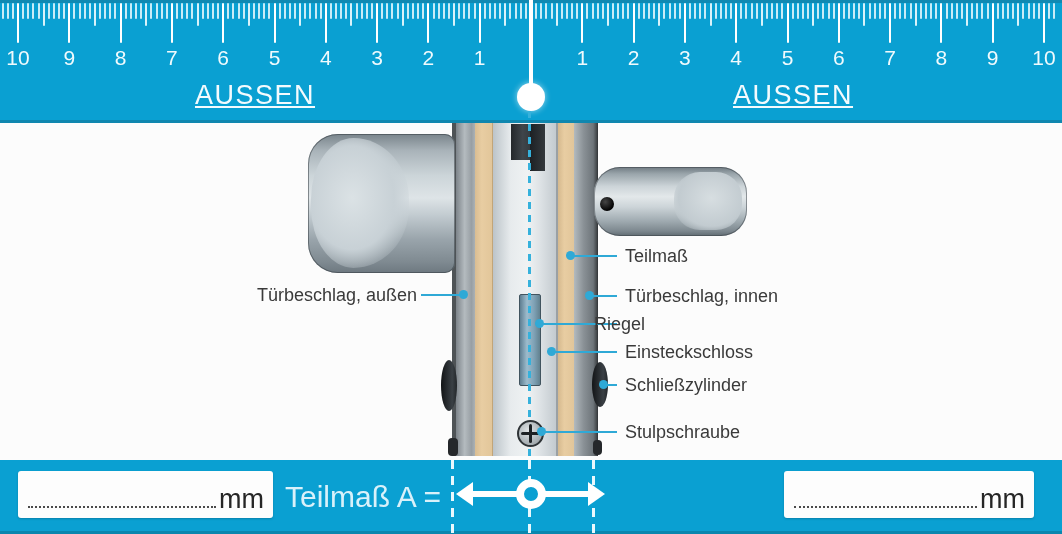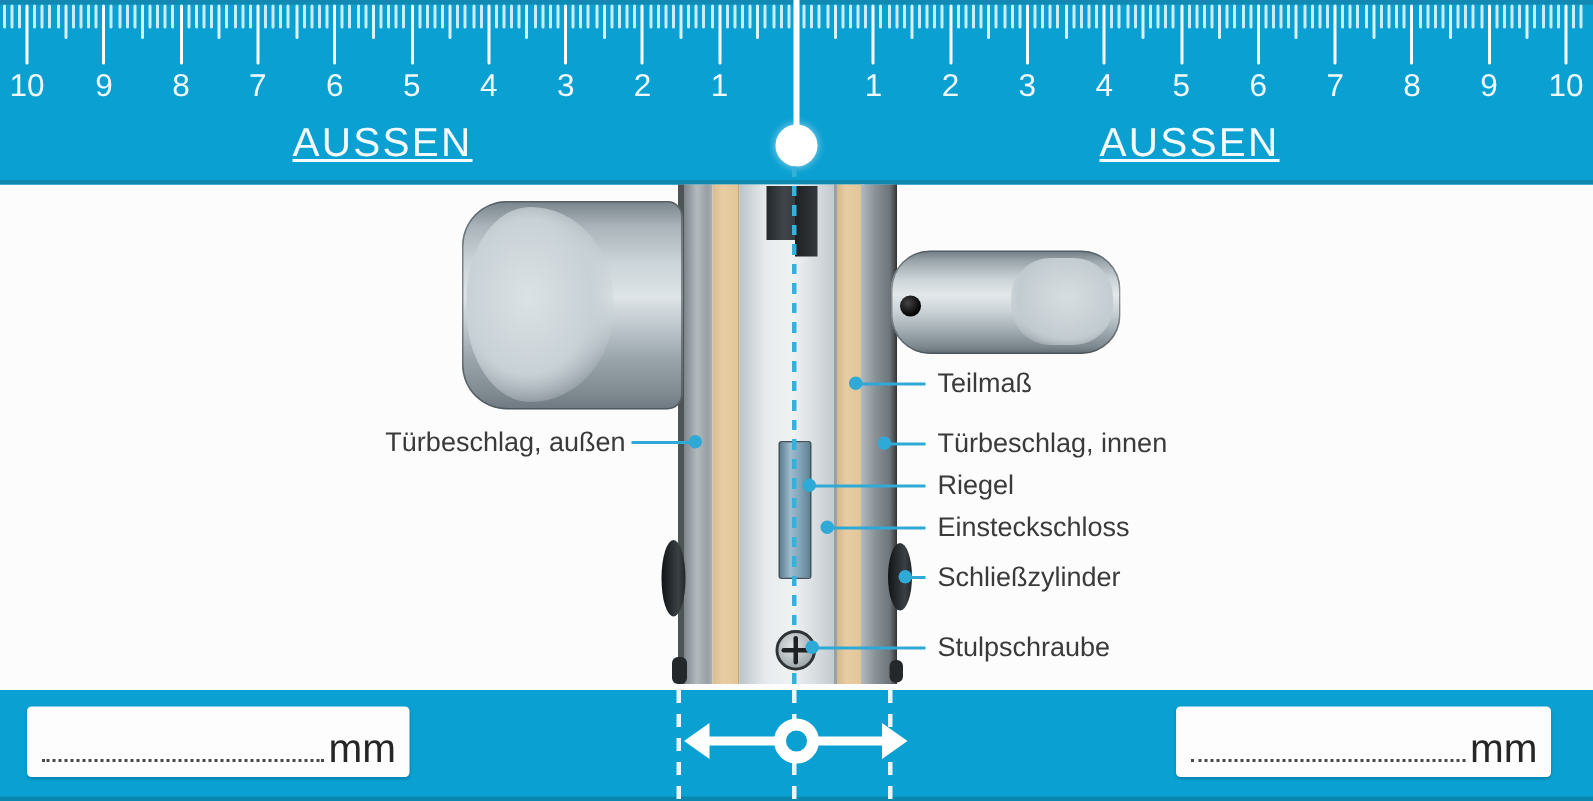--- a/index.html
+++ b/index.html
@@ -355,21 +355,21 @@
 
   <div>
     <div class="leader-dot" style="left:585px;top:291px;"></div>
     <div class="leader-line" style="left:590px;top:295px;width:27px;"></div>
     <div class="lbl-text" style="left:625px;top:296px;">Türbeschlag, innen</div>
   </div>
 
   <div>
     <div class="leader-dot" style="left:535px;top:319px;"></div>
     <div class="leader-line" style="left:540px;top:323px;width:77px;"></div>
-    <div class="lbl-text" style="left:625px;top:324px;">Riegel</div>
+    <div class="lbl-text" style="left:594px;top:324px;">Riegel</div>
   </div>
 
   <div>
     <div class="leader-dot" style="left:547px;top:347px;"></div>
     <div class="leader-line" style="left:551px;top:351px;width:66px;"></div>
     <div class="lbl-text" style="left:625px;top:352px;">Einsteckschloss</div>
   </div>
 
   <div>
     <div class="leader-dot" style="left:599px;top:380px;"></div>
@@ -383,20 +383,21 @@
     <div class="lbl-text" style="left:625px;top:432px;">Stulpschraube</div>
   </div>
 
   <div class="bar"></div>
 
   <div class="input-box" style="left:18px;width:255px;">
     <div class="dots-line"></div>
     <div class="unit">mm</div>
   </div>
 
+  <div class="measure-label" style="left:285px;">Teilmaß A =</div>
 
   <div class="vdash" style="left:451px;"></div>
   <div class="vdash" style="left:528px;"></div>
   <div class="vdash" style="left:592px;"></div>
 
   <div class="arrow-line"></div>
   <div class="arrow-head left"></div>
   <div class="arrow-head right"></div>
   <div class="ring"></div>
 

